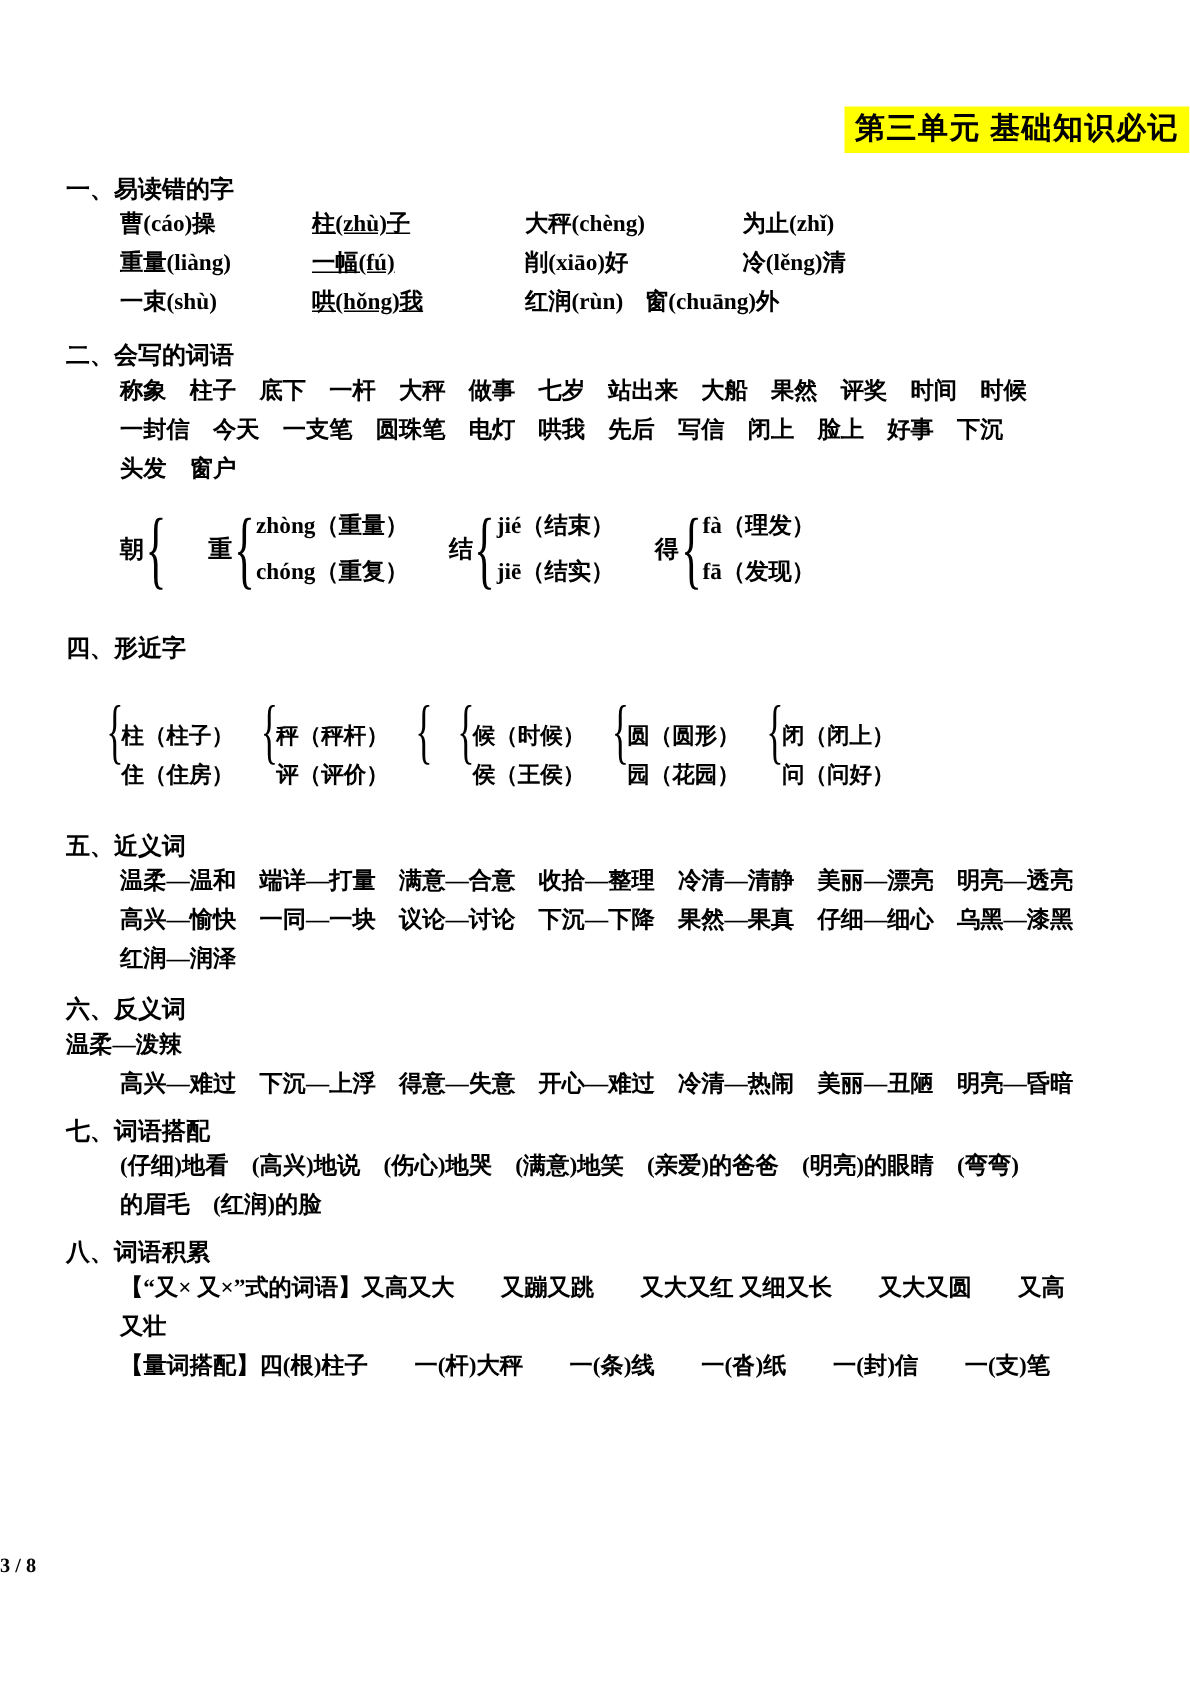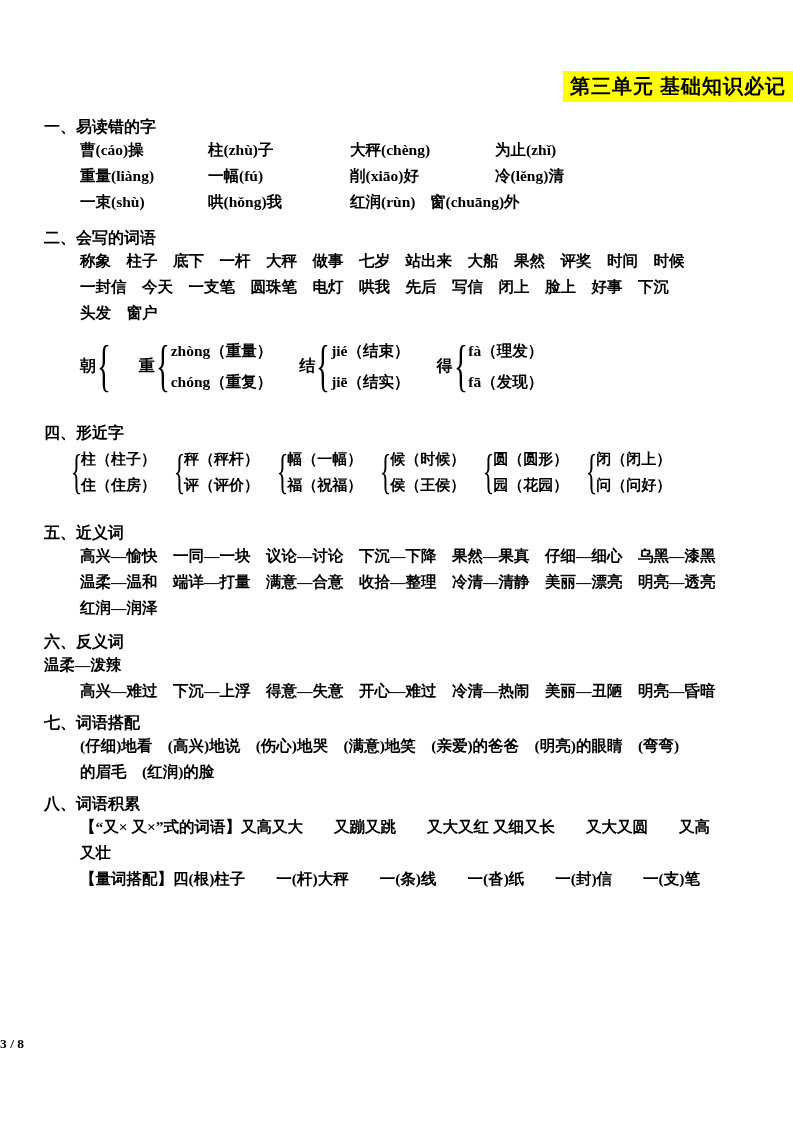--- a/index.html
+++ b/index.html
@@ -26,21 +26,21 @@
   section { margin: 0 30px 0 44px; }
   .heading { font-size: 16px; line-height: 21px; }
   .content { margin-left: 36px; }
   .line { font-size: 15.5px; line-height: 26px; white-space: pre-wrap; }
   .line.flush { margin-left: -36px; }
 
   
   .row { line-height: 26px; font-size: 15.5px; }
   .c { display: inline-block; }
   .c1 { width: 128px; }
-  .c2 { width: 142px; }
+  .c2 { width: 142px; text-decoration: underline; }
   .c3 { width: 145px; }
   .c3n { width: 80px; }
 
   
   .poly-row { display: flex; align-items: center; gap: 27px; margin-left: 36px; margin-top: 5px; height: 64px; }
   .poly-group { display: flex; align-items: center; }
   .poly-char { font-size: 16px; }
   .brace {
     font-weight: 400;
     line-height: 1;
@@ -48,21 +48,21 @@
     transform: scaleX(0.5);
   }
   .brace.b3 { font-size: 58px; margin: 0 -6px; }
   .brace.b4 { font-size: 48px; margin: 0 -7px; }
   .poly-lines { display: flex; flex-direction: column; }
   .poly-lines > div { font-size: 15.5px; line-height: 31px; }
 
   
   .pairs-row { display: flex; gap: 19px; margin-left: 28px; margin-top: 3px; }
   .pair-group { display: flex; align-items: center; }
-  .pair-lines { display: flex; flex-direction: column; }
+  .pair-lines { display: flex; flex-direction: column; margin-top: 32px; }
   .pair-lines > div { font-size: 15px; line-height: 26px; }
 
   #sec1 { margin-top: 14px; }
   #sec2 { margin-top: 12px; }
   #sec3 { margin-top: 8px; }
   #sec4 { margin-top: 24px; }
   #sec5 { margin-top: 24px; }
   #sec6 { margin-top: 10px; }
   #sec7 { margin-top: 8px; }
   #sec8 { margin-top: 8px; }
@@ -152,24 +152,20 @@
       </div>
       <div class="pair-group">
         <span class="brace b4">{</span>
         <div class="pair-lines">
           <div>秤（秤杆）</div>
           <div>评（评价）</div>
         </div>
       </div>
       <div class="pair-group">
         <span class="brace b4">{</span>
-        <div class="pair-lines">
-          <div>幅（一幅）</div>
-          <div>福（祝福）</div>
-        </div>
       </div>
       <div class="pair-group">
         <span class="brace b4">{</span>
         <div class="pair-lines">
           <div>候（时候）</div>
           <div>侯（王侯）</div>
         </div>
       </div>
       <div class="pair-group">
         <span class="brace b4">{</span>
@@ -184,22 +180,22 @@
           <div>闭（闭上）</div>
           <div>问（问好）</div>
         </div>
       </div>
     </div>
   </section>
 
   <section id="sec5">
     <div class="heading">五、近义词</div>
     <div class="content">
+      <div class="line">温柔—温和　端详—打量　满意—合意　收拾—整理　冷清—清静　美丽—漂亮　明亮—透亮</div>
       <div class="line">高兴—愉快　一同—一块　议论—讨论　下沉—下降　果然—果真　仔细—细心　乌黑—漆黑</div>
-      <div class="line">温柔—温和　端详—打量　满意—合意　收拾—整理　冷清—清静　美丽—漂亮　明亮—透亮</div>
       <div class="line">红润—润泽</div>
     </div>
   </section>
 
   <section id="sec6">
     <div class="heading">六、反义词</div>
     <div class="content">
       <div class="line flush">温柔—泼辣</div>
       <div class="line">高兴—难过　下沉—上浮　得意—失意　开心—难过　冷清—热闹　美丽—丑陋　明亮—昏暗</div>
     </div>

